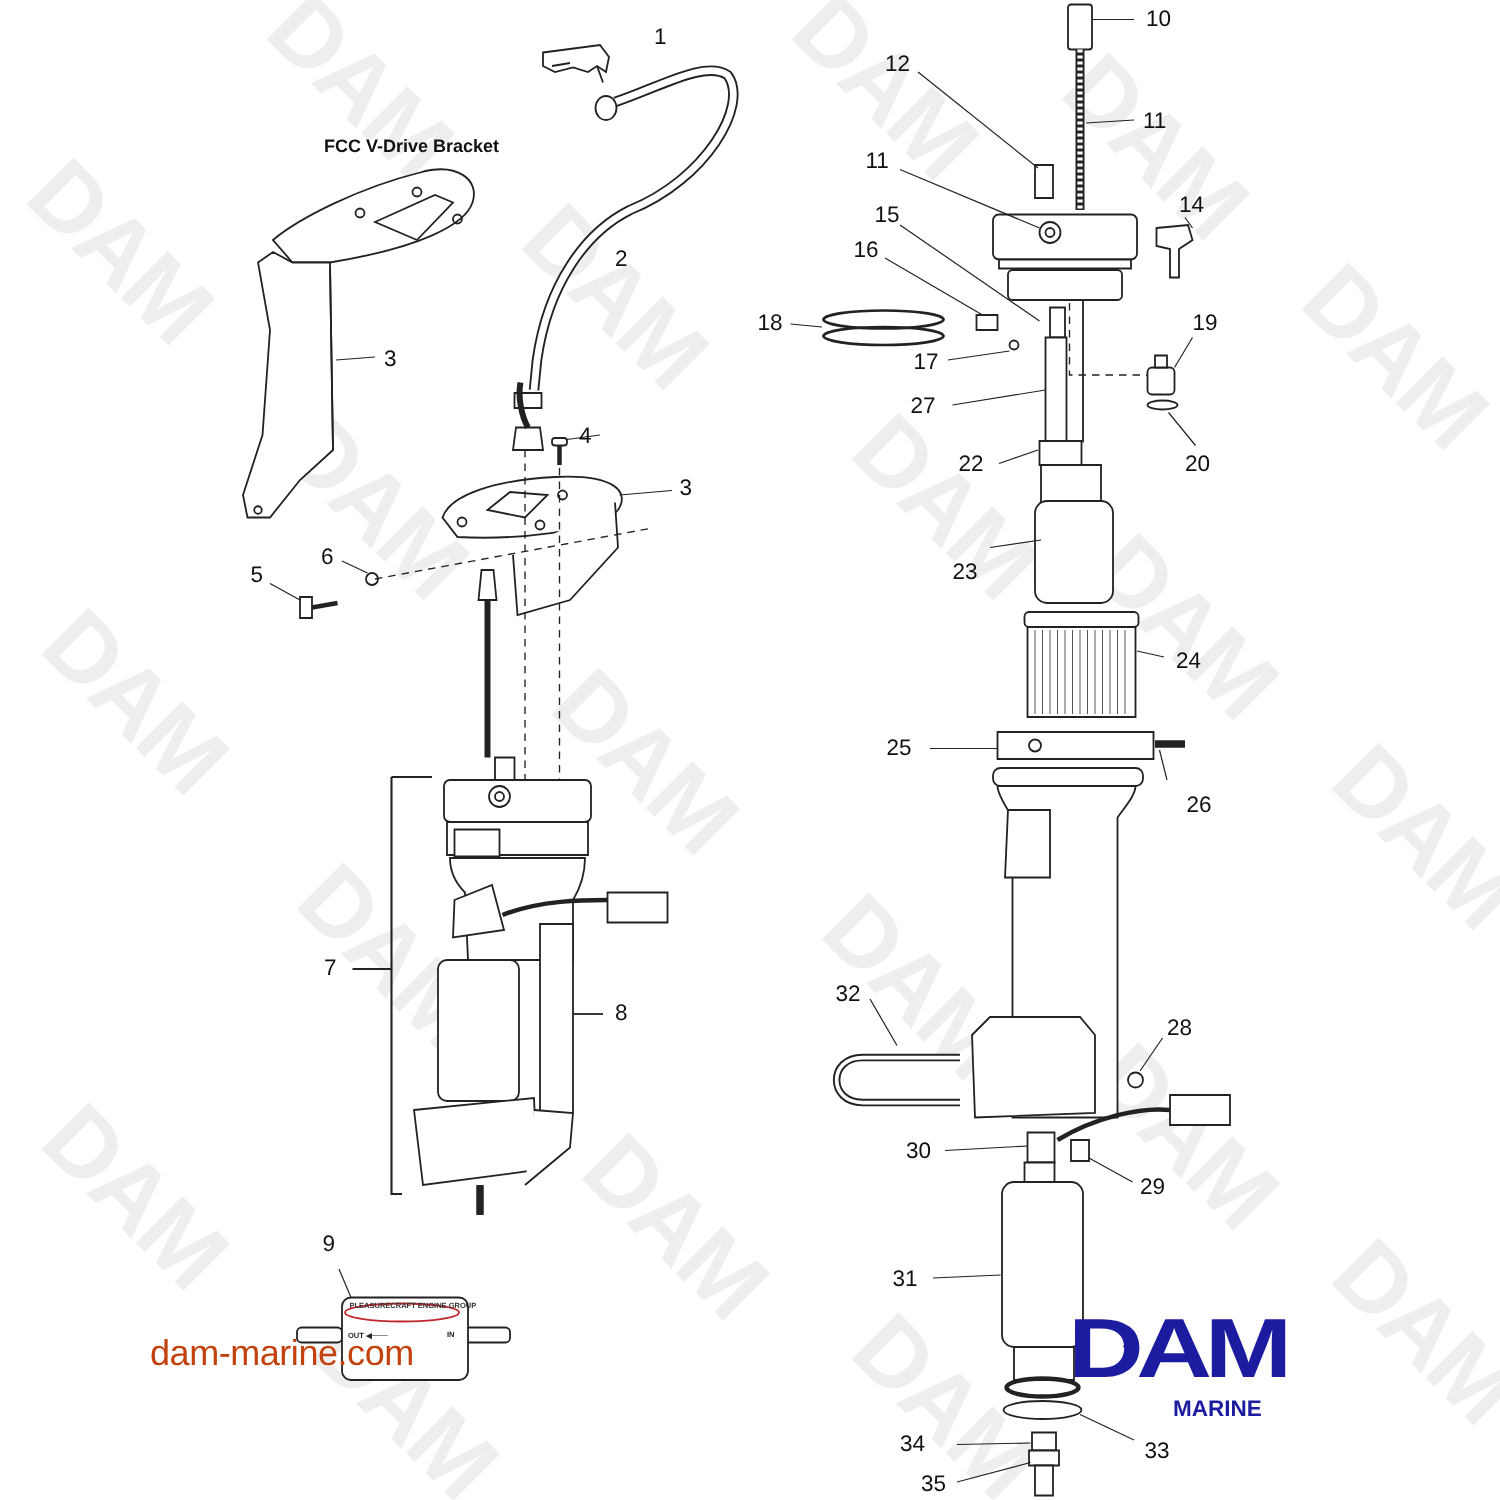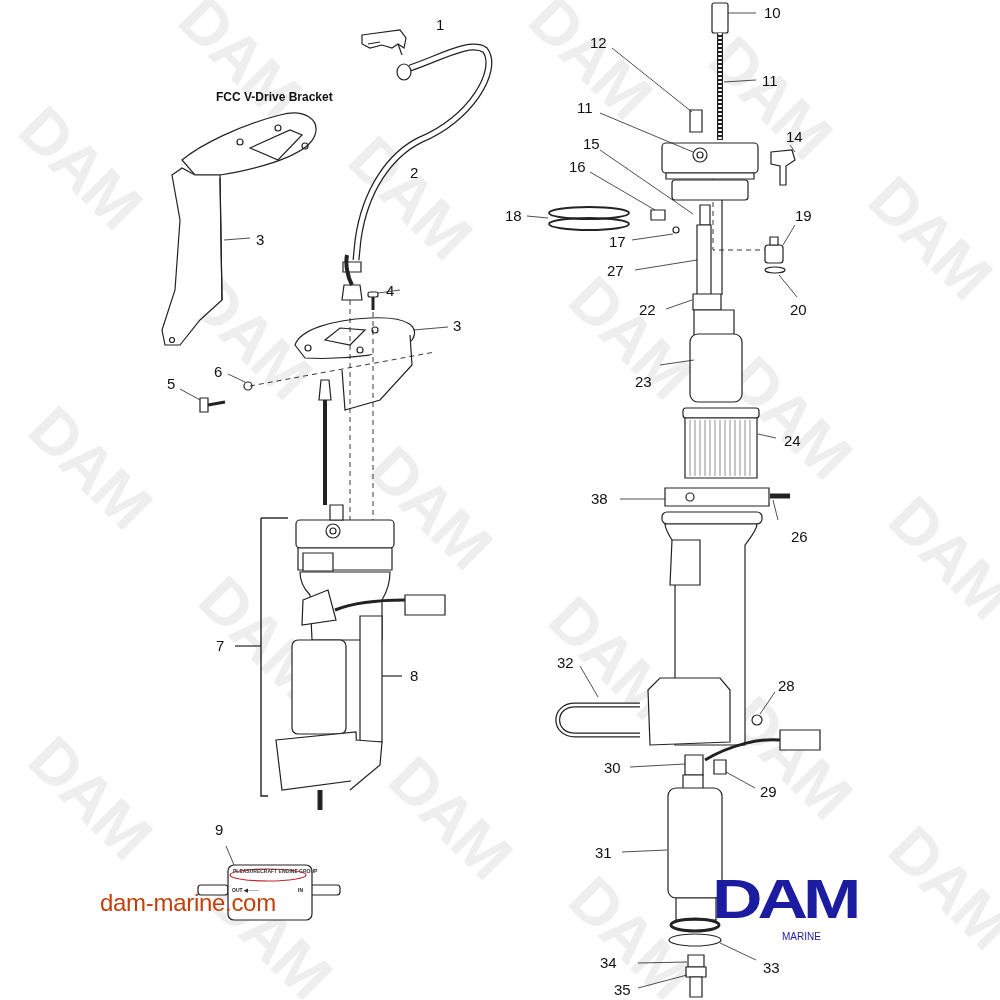--- a/index.html
+++ b/index.html
@@ -3,21 +3,21 @@
 <meta charset="utf-8">
 <style>
   html, body { margin:0; padding:0; background:#ffffff; }
   body { width:1000px; height:1000px; position:relative; overflow:hidden; font-family:"Liberation Sans", sans-serif; }
   #stage { position:absolute; left:0; top:0; width:1000px; height:1000px; }
   .callout { position:absolute; font-size:15px; color:#111; font-family:"Liberation Sans", sans-serif; line-height:1; }
   .subtitle { position:absolute; left:216px; top:90px; font-weight:bold; font-size:12px; color:#111; }
   .url { position:absolute; left:100px; top:889px; font-size:24px; color:#c2410c; letter-spacing:-0.3px; }
   .logo { position:absolute; left:712px; top:874px; width:180px; }
   .logo-main { font-family:"Liberation Sans", sans-serif; font-weight:bold; font-size:56px; color:#1c1ca0; letter-spacing:-4px; line-height:50px; transform:scaleX(1.25); transform-origin:left center; }
-  .logo-sub { font-weight:normal; font-size:10px; color:#1c1ca0; position:absolute; left:70px; top:57px; }
+  .logo-sub { font-weight:bold; font-size:15px; color:#1c1ca0; position:absolute; left:70px; top:57px; }
   .wm { position:absolute; font-weight:bold; font-size:64px; color:#eeeeee; transform:rotate(45deg); letter-spacing:-2px; user-select:none; }
   svg line, svg path, svg rect, svg ellipse, svg circle, svg polyline, svg polygon { vector-effect:non-scaling-stroke; }
 </style>
 </head>
 <body>
 
 <div id="stage">
 
   <div>
     <div class="wm" style="left:170px;top:20px;">DAM</div>
@@ -295,21 +295,21 @@
       <div class="callout" style="left: 583px; top: 136px;">15</div>
       <div class="callout" style="left: 569px; top: 159px;">16</div>
       <div class="callout" style="left: 609px; top: 234px;">17</div>
       <div class="callout" style="left: 505px; top: 208px;">18</div>
       <div class="callout" style="left: 795px; top: 208px;">19</div>
       <div class="callout" style="left: 790px; top: 302px;">20</div>
       <div class="callout" style="left: 607px; top: 263px;">27</div>
       <div class="callout" style="left: 639px; top: 302px;">22</div>
       <div class="callout" style="left: 635px; top: 374px;">23</div>
       <div class="callout" style="left: 784px; top: 433px;">24</div>
-      <div class="callout" style="left: 591px; top: 491px;">38</div>
+      <div class="callout" style="left: 591px; top: 491px;">25</div>
       <div class="callout" style="left: 778px; top: 529px; margin-left: 13px;">26</div>
       <div class="callout" style="left: 557px; top: 655px;">32</div>
       <div class="callout" style="left: 778px; top: 678px;">28</div>
       <div class="callout" style="left: 760px; top: 784px;">29</div>
       <div class="callout" style="left: 604px; top: 760px;">30</div>
       <div class="callout" style="left: 595px; top: 845px;">31</div>
       <div class="callout" style="left: 748px; top: 894px;">3</div>
       <div class="callout" style="left: 763px; top: 960px;">33</div>
       <div class="callout" style="left: 600px; top: 955px;">34</div>
       <div class="callout" style="left: 614px; top: 982px;">35</div>

